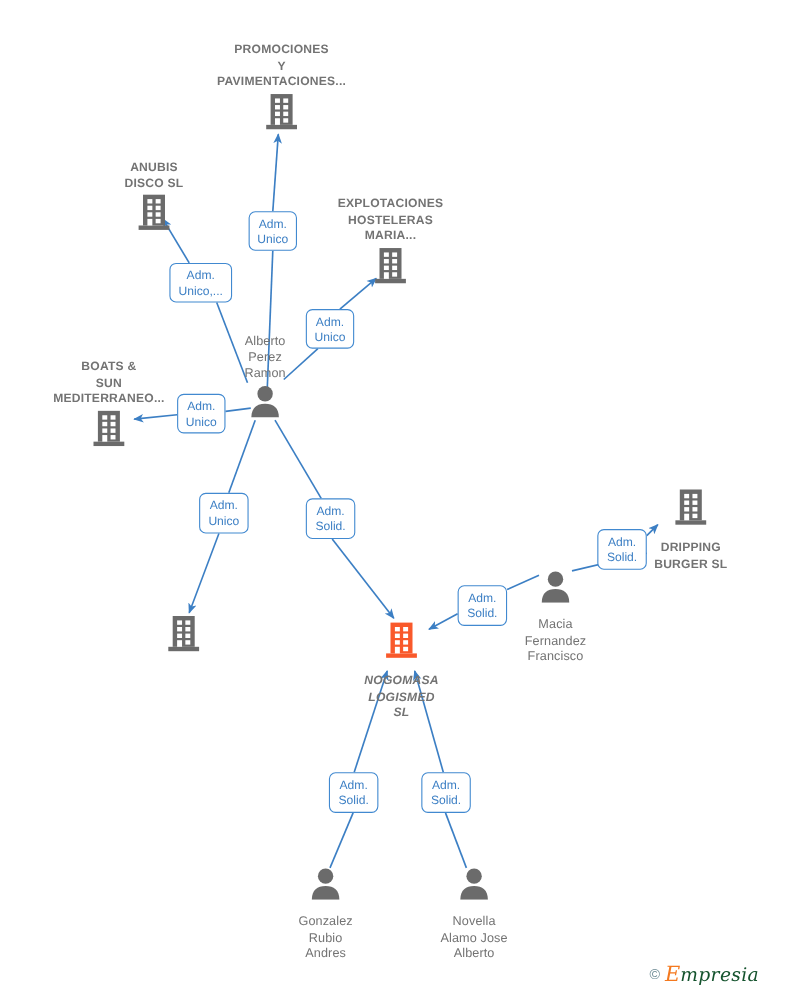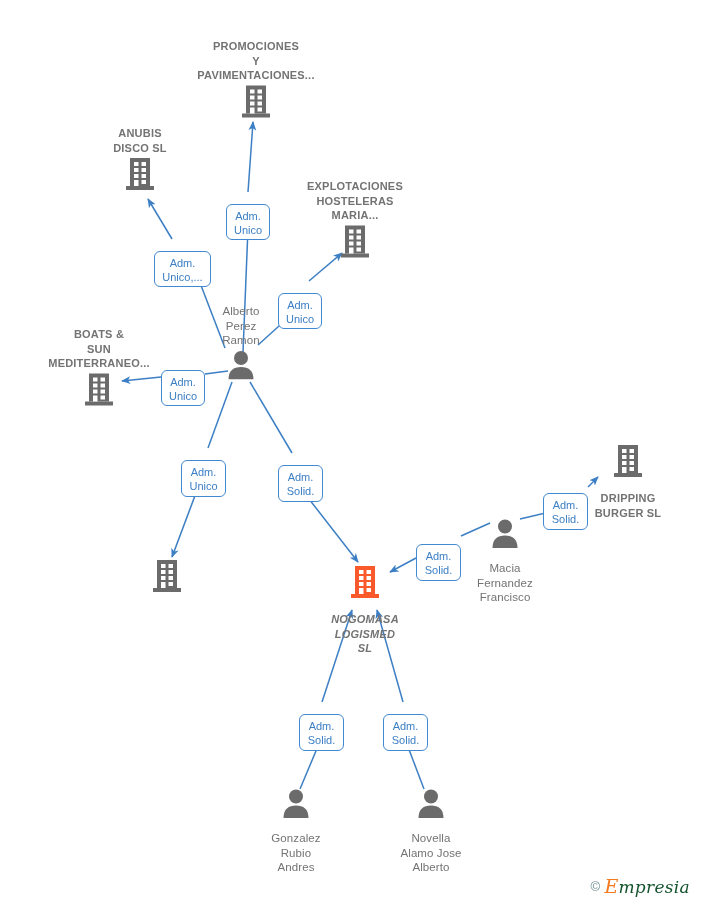--- a/index.html
+++ b/index.html
@@ -60,21 +60,20 @@
     background: #ffffff;
     border: 1.6px solid #4189d0;
     border-radius: 6px;
     color: #3c7fc4;
     font-size: 11px;
     line-height: 14px;
     text-align: center;
     padding: 4px 3px 3px 3px;
     z-index: 4;
     white-space: pre-line;
-    margin-top: 12px;
   }
 
   
   #watermark {
     position: absolute;
     right: 10px;
     bottom: 8px;
     z-index: 6;
     font-size: 16px;
     line-height: 18px;
@@ -145,21 +144,21 @@
           <rect x="10" y="5" width="4.5" height="4" fill="#ffffff"></rect>
           <rect x="17.5" y="5" width="4.5" height="4" fill="#ffffff"></rect>
           <rect x="10" y="11" width="4.5" height="4" fill="#ffffff"></rect>
           <rect x="17.5" y="11" width="4.5" height="4" fill="#ffffff"></rect>
           <rect x="10" y="17" width="4.5" height="4" fill="#ffffff"></rect>
           <rect x="17.5" y="17" width="4.5" height="4" fill="#ffffff"></rect>
           <rect x="10" y="23" width="4.5" height="6" fill="#ffffff"></rect>
           <rect x="17.5" y="23" width="4.5" height="4" fill="#ffffff"></rect>
         </svg>
       </div>
-      <div class="node" style="left: 140px; top: 191px; transform: translateY(-100%);">
+      <div class="node" style="left: 140px; top: 210px; transform: translateY(-100%);">
         <div class="node-label company above">ANUBIS
 DISCO SL</div>
         <svg class="node-icon" width="32" height="34" viewBox="0 0 32 34">
           <rect x="6" y="1" width="20" height="28" fill="#6b6b6b"></rect>
           <rect x="2" y="29" width="28" height="4" fill="#6b6b6b"></rect>
           <rect x="10" y="5" width="4.5" height="4" fill="#ffffff"></rect>
           <rect x="17.5" y="5" width="4.5" height="4" fill="#ffffff"></rect>
           <rect x="10" y="11" width="4.5" height="4" fill="#ffffff"></rect>
           <rect x="17.5" y="11" width="4.5" height="4" fill="#ffffff"></rect>
           <rect x="10" y="17" width="4.5" height="4" fill="#ffffff"></rect>

